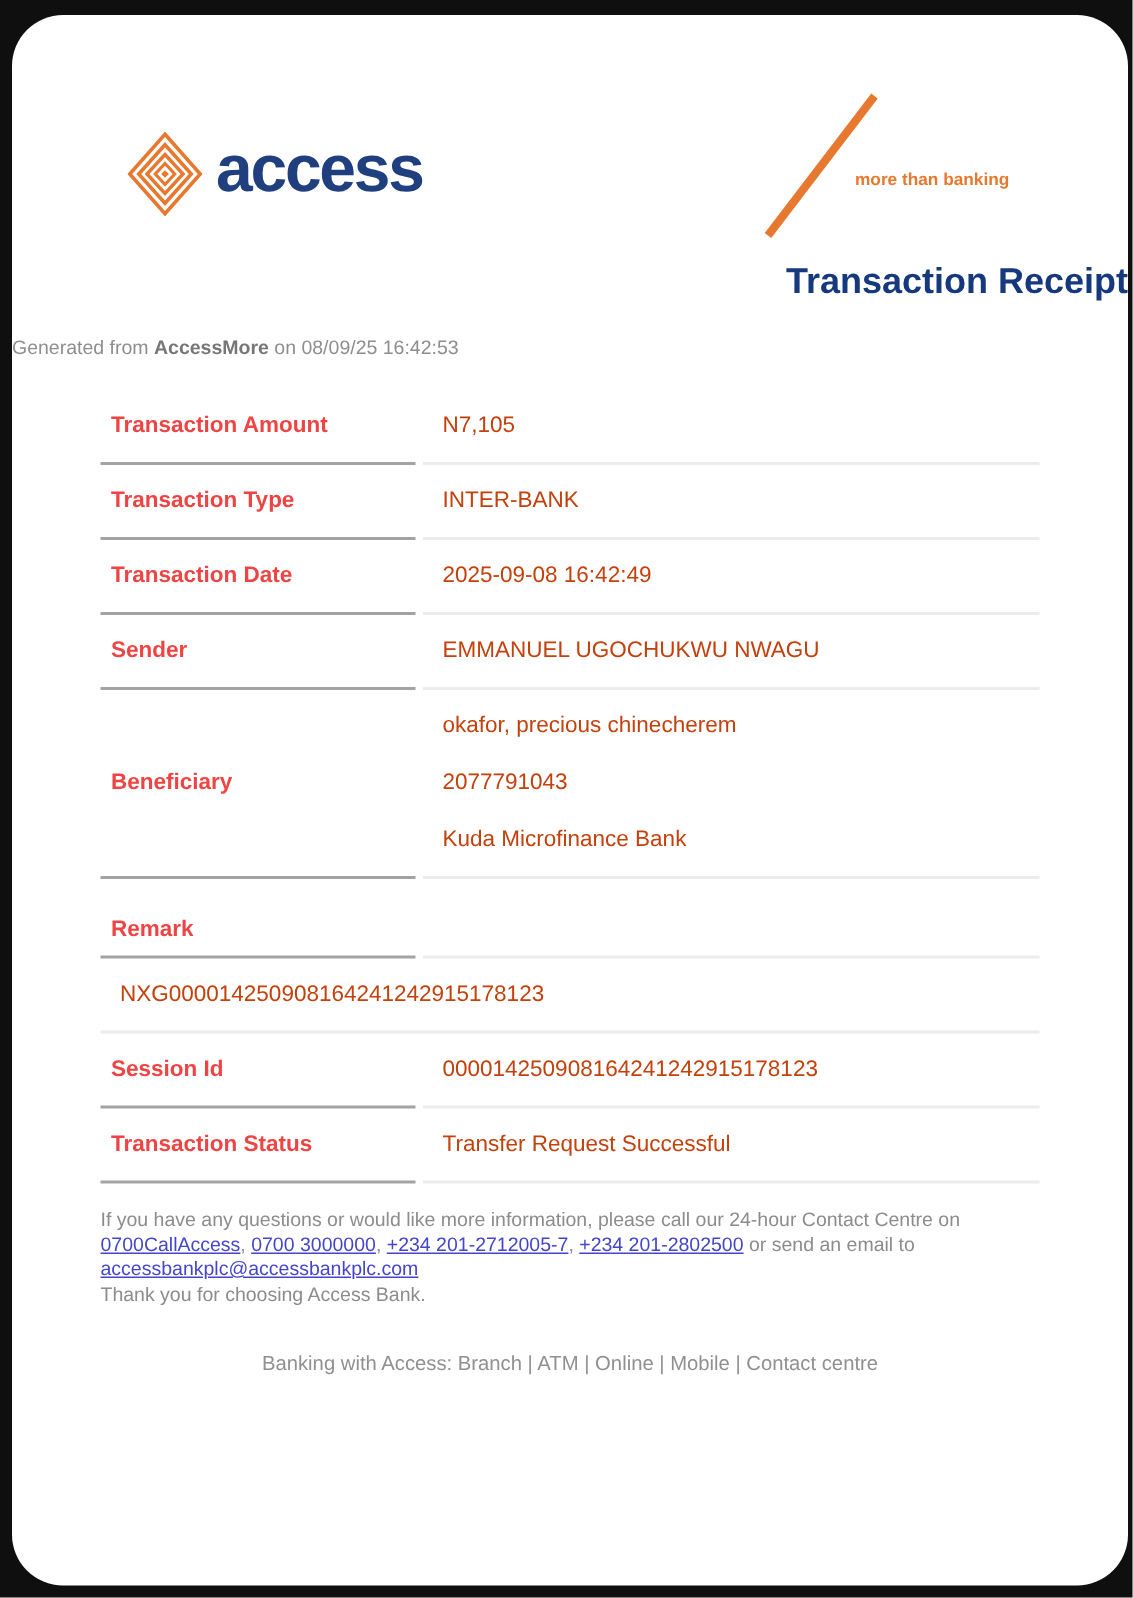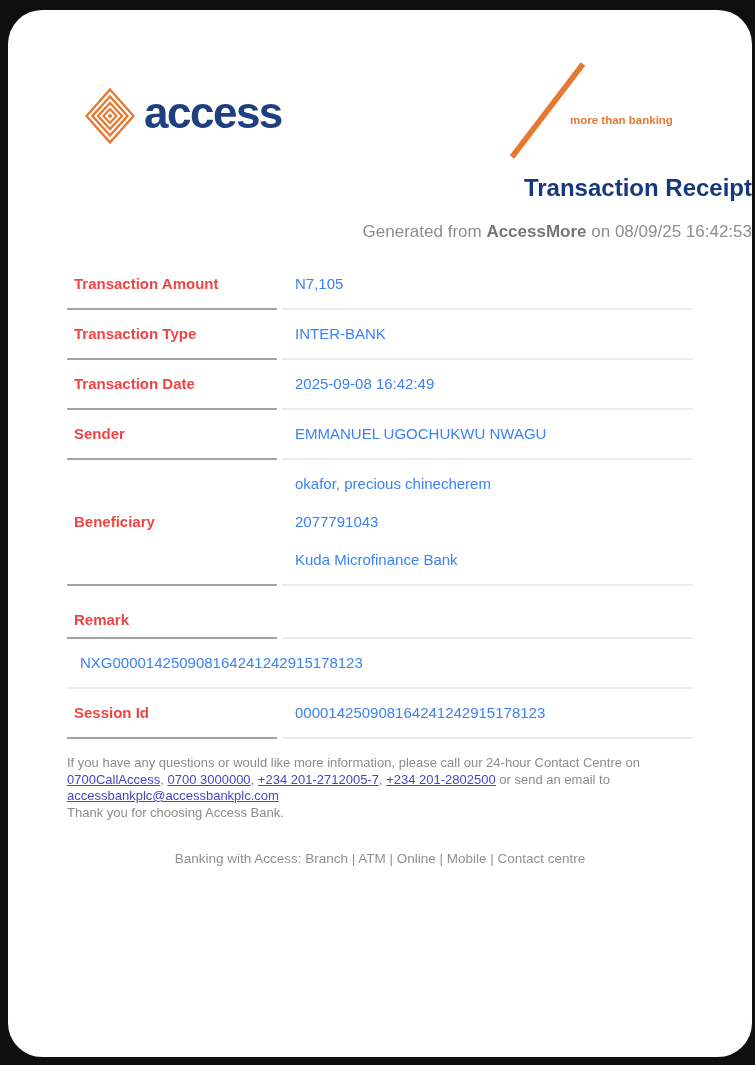--- a/index.html
+++ b/index.html
@@ -25,37 +25,37 @@
   .tagline{
     position:absolute;left:562px;top:104px;
     font-size:11.5px;font-weight:700;color:#E6792F;letter-spacing:0;
   }
   
   .title{
     margin:13px 0 0 0;text-align:right;
     font-size:24px;font-weight:700;color:#16397D;line-height:29px;
   }
   .generated{
-    margin:22px 0 0 0;text-align:right;
-    font-size:17px;color:#8E8E8E;line-height:16px;white-space:pre-wrap;
+    margin:22px 0 0 0;text-align:left;
+    font-size:13px;color:#8E8E8E;line-height:16px;white-space:pre-wrap;
   }
   .generated b{color:#767676;}
   
   .rtable{margin:20px 59px 0 59px;}
   .trow{display:flex;}
   .tlabel{
     width:203px;flex:0 0 203px;margin-right:5px;
     padding:15px 0 15px 7px;
     border-bottom:2px solid #a3a3a3;
     color:#ef4444;font-weight:700;font-size:15px;line-height:18px;
   }
   .tvalue{
     flex:1;padding:15px 0 15px 13px;
     border-bottom:2px solid #ECECEC;
-    color:#3b82f6;font-size:15px;line-height:18px;
+    color:#c2410c;font-size:15px;line-height:18px;
   }
   .trow-multi .tlabel{display:flex;align-items:center;}
   .trow-multi .tvalue .vline{margin-bottom:20px;}
   .trow-multi .tvalue .vline:last-child{margin-bottom:0;}
   .trow-compact .tlabel,.trow-compact .tvalue{padding-top:25px;padding-bottom:8px;}
   
   .contact{
     margin:16px 59px 0 59px;
     font-size:13px;color:#8C8C8C;line-height:16.5px;white-space:pre-wrap;
   }
@@ -129,20 +129,24 @@
 
     <div class="trow">
       <div class="tvalue">NXG000014250908164241242915178123</div>
     </div>
 
     <div class="trow">
       <div class="tlabel">Session Id</div>
       <div class="tvalue">000014250908164241242915178123</div>
     </div>
 
+    <div class="trow">
+      <div class="tlabel">Transaction Status</div>
+      <div class="tvalue">Transfer Request Successful</div>
+    </div>
 
   </section>
 
   <p class="contact"><span>If you have any questions or would like more information, please call our 24-hour Contact Centre on </span><a>0700CallAccess</a><span>, </span><a>0700 3000000</a><span>, </span><a>+234 201-2712005-7</a><span>, </span><a>+234 201-2802500</a><span> or send an email to </span><a>accessbankplc@accessbankplc.com</a></p>
 
   <p class="thanks">Thank you for choosing Access Bank.</p>
 
   <p class="banking">Banking with Access: Branch | ATM | Online | Mobile | Contact centre</p>
 
 </div>

